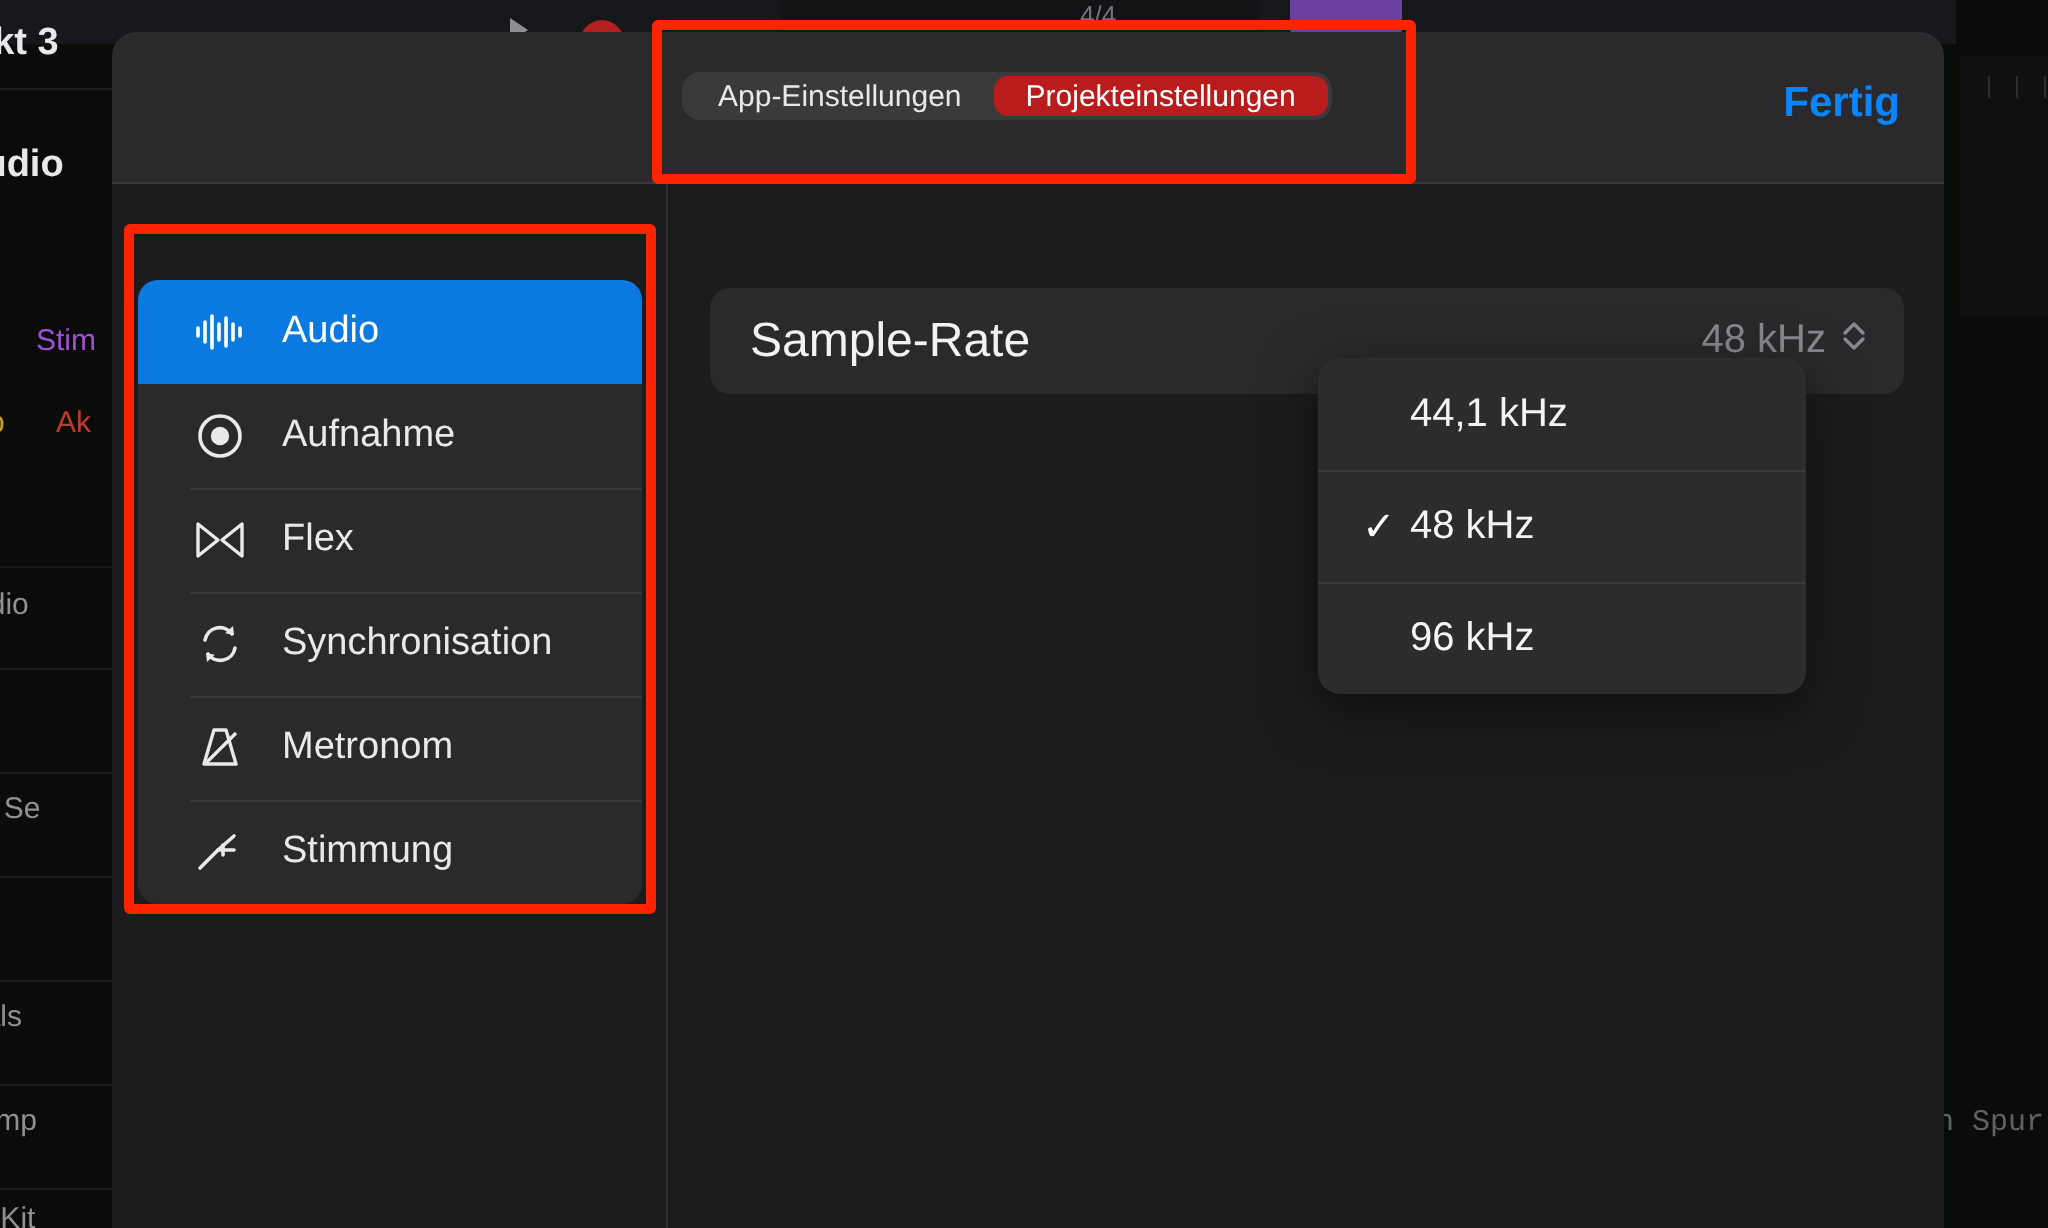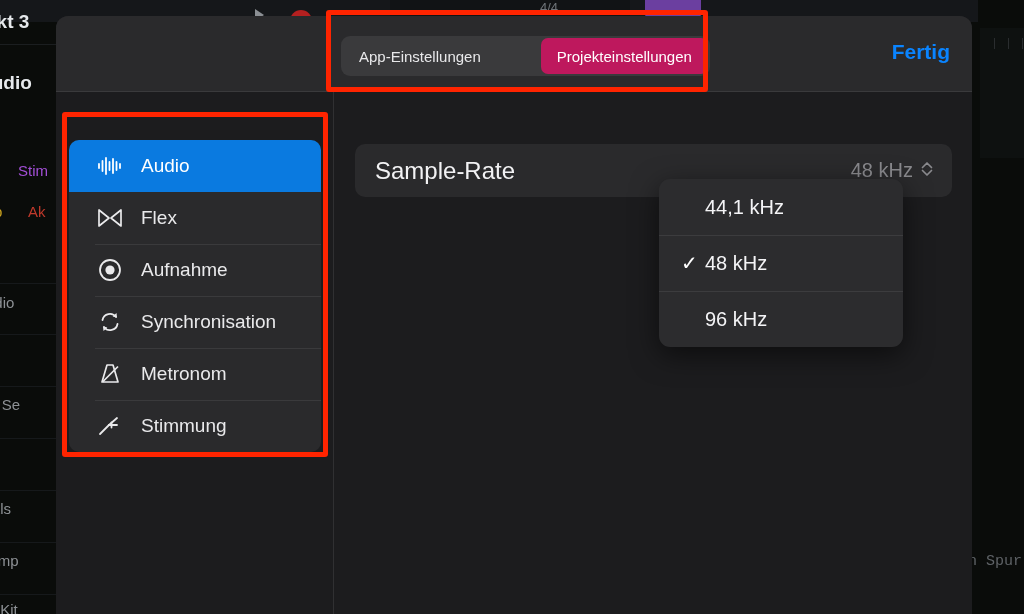--- a/index.html
+++ b/index.html
@@ -79,29 +79,29 @@
   .modal-header {
     position:absolute; left:0; top:0; width:916px; height:76px;
     background:#2a2a2c;
   }
   .modal-header-sep {
     position:absolute; left:0; top:75px; width:916px; height:1px; background:#3a3a3c;
   }
 
   
   .seg {
-    position:absolute; left:285px; top:20px; height:40px;
-    background:#3a3a3c; border-radius:9px; display:flex; padding:2px;gap:44px;
+    position:absolute; left:285px; top:20px; height:24px;
+    background:#3a3a3c; border-radius:9px; display:flex; padding:2px;
   }
   .seg-item {
     display:flex; align-items:center; justify-content:center;
     padding:0 16px; border-radius:7px;
     color:#e8e8ea; font-size:15px; white-space:nowrap;
   }
-  .seg-item.selected { background:#be185d; color:#ffffff; }
+  .seg-item.selected { background:#b91c1c; color:#ffffff; }
 
   .done-btn {
     position:absolute; right:22px; top:36px;
     color:#0a84ff; font-size:21px; font-weight:bold;
     transform:translateY(-50%);
   }
 
   
   .sidebar-panel {
     position:absolute; left:0; top:76px; width:278px; height:522px;
@@ -242,38 +242,38 @@
               <line x1="19.5" y1="6" x2="19.5" y2="14"></line>
               <line x1="23" y1="8" x2="23" y2="12"></line>
             </g>
           </svg>
         </span>
         <span>Audio</span>
       </div>
 
       <div class="side-item">
         <span class="side-ico">
+          <svg width="24" height="24" viewBox="0 0 24 24">
+            <circle cx="12" cy="12" r="10" fill="none" stroke="#e9e9eb" stroke-width="1.8"></circle>
+            <circle cx="12" cy="12" r="4.6" fill="#e9e9eb"></circle>
+          </svg>
+        </span>
+        <span>Aufnahme</span>
+      </div>
+
+      <div class="side-item">
+        <span class="side-ico">
           <svg width="28" height="22" viewBox="0 0 28 22">
             <g fill="none" stroke="#e9e9eb" stroke-width="1.7" stroke-linejoin="round">
               <path d="M3 3 L3 19 L13 11 Z"></path>
               <path d="M25 3 L25 19 L15 11 Z"></path>
             </g>
           </svg>
         </span>
         <span>Flex</span>
-      </div>
-
-      <div class="side-item">
-        <span class="side-ico">
-          <svg width="24" height="24" viewBox="0 0 24 24">
-            <circle cx="12" cy="12" r="10" fill="none" stroke="#e9e9eb" stroke-width="1.8"></circle>
-            <circle cx="12" cy="12" r="4.6" fill="#e9e9eb"></circle>
-          </svg>
-        </span>
-        <span>Aufnahme</span>
       </div>
 
       <div class="side-item">
         <span class="side-ico">
           <svg width="24" height="24" viewBox="0 0 24 24">
             <g fill="none" stroke="#e9e9eb" stroke-width="1.8" stroke-linecap="round">
               <path d="M4.5 10 A7.5 7.5 0 0 1 18 7"></path>
               <path d="M19.5 14 A7.5 7.5 0 0 1 6 17"></path>
             </g>
             <path d="M18.5 3 L19 7.5 L14.6 6.6 Z" fill="#e9e9eb"></path>

